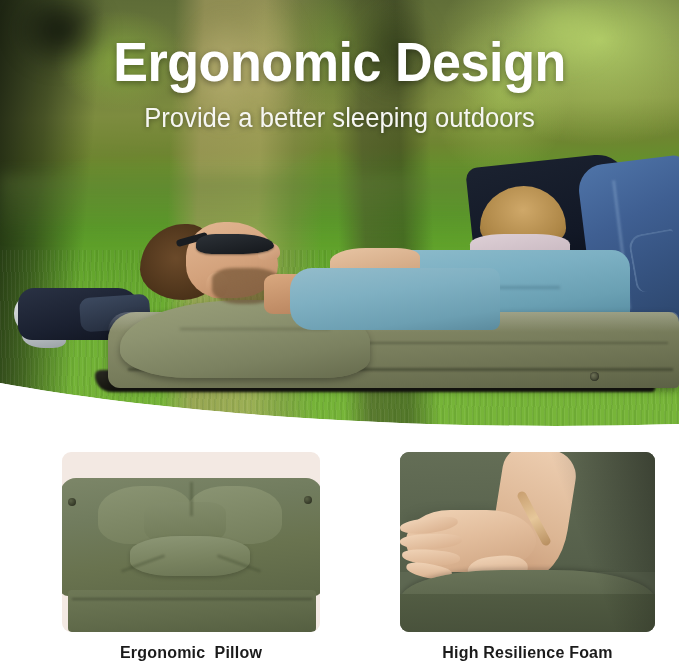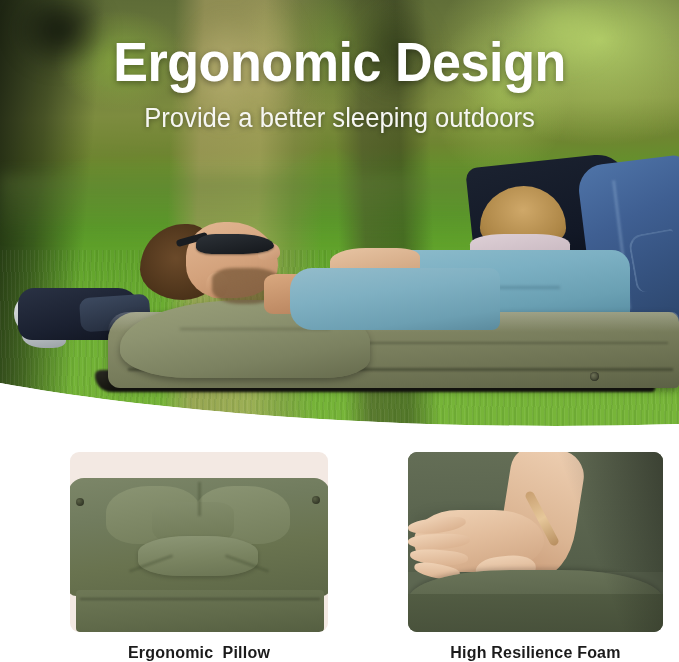--- a/index.html
+++ b/index.html
@@ -243,21 +243,21 @@
     transform:rotate(-10deg);
   }
 
   
   .hero-curve {
     position:absolute; left:0; top:0; width:679px; height:430px;
   }
 
   
   .panels {
-    position:absolute; left:8px; top:440px; width:576px; height:222px;
+    position:absolute; left:0; top:440px; width:576px; height:222px;
   }
   .panel {
     position:absolute; top:12px; height:180px;
     border-radius:9px; overflow:hidden;
   }
   .panel-left  { left:62px;  width:258px; background:#f3e9e3; }
   .panel-right { left:400px; width:255px; background:#5d6751; }
 
   
   .pil-body {

